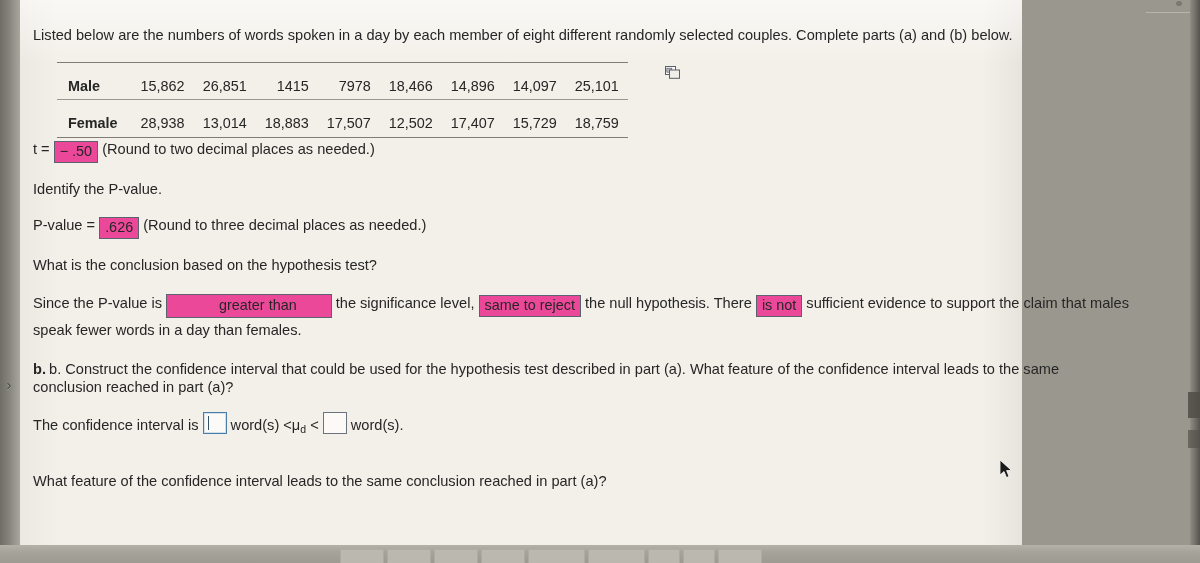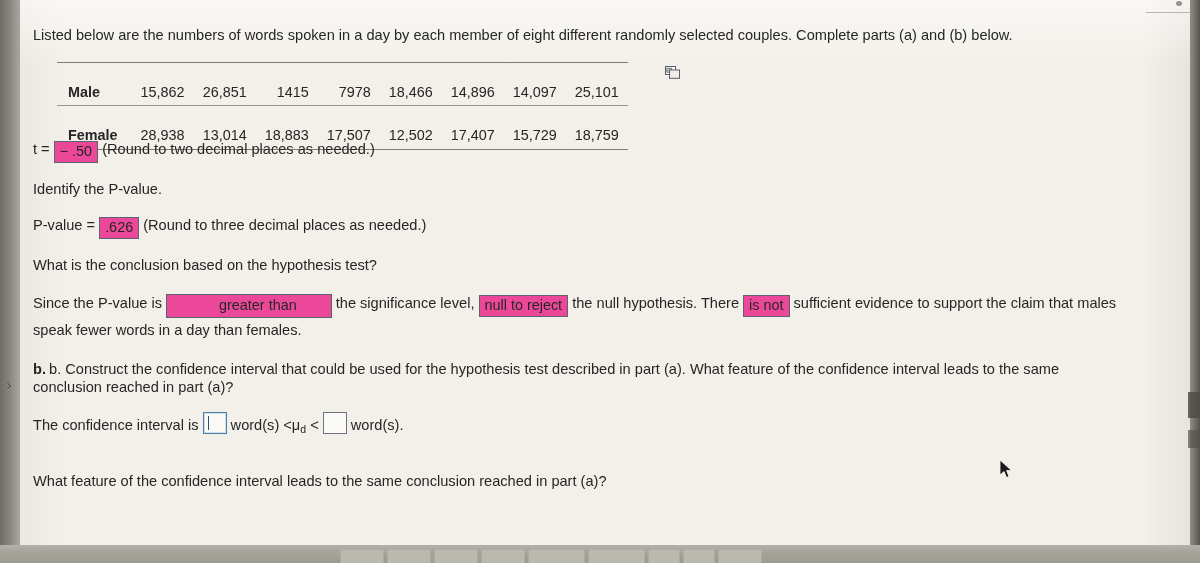--- a/index.html
+++ b/index.html
@@ -38,21 +38,21 @@
     line-height: 20px;
     text-align: center;
     font-family: "Liberation Sans", sans-serif;
     text-shadow: 0 1px 0 rgba(255,255,255,0.25);
   }
   
   .content {
     position: absolute;
     left: 20px;
     top: 0;
-    width: 1170px;
+    width: 1002px;
     height: 545px;
     background: #f3f0e9;
   }
   .paper-tint {
     position: absolute;
     inset: 0;
     background:
       linear-gradient(to bottom, rgba(255,255,255,0.55) 0%, rgba(255,255,255,0.0) 12%),
       linear-gradient(to right, rgba(0,0,0,0.03) 0%, rgba(0,0,0,0.0) 4%, rgba(0,0,0,0.0) 96%, rgba(0,0,0,0.05) 100%);
     pointer-events: none;
@@ -147,21 +147,21 @@
 
   
   .data-table {
     position: absolute;
     left: 37px;
     top: 62px;
     border-collapse: collapse;
     font-size: 14.4px;
   }
   .data-table td {
-    padding: 20px 9px 3px 9px;
+    padding: 14px 9px 3px 9px;
     white-space: nowrap;
     text-align: right;
   }
   .data-table td.rowlabel {
     font-weight: bold;
     text-align: left;
     padding-left: 11px;
     padding-right: 14px;
   }
   .data-table tr.toprule td { border-top: 1.3px solid #7e7c74; }
@@ -317,21 +317,21 @@
         <span class="abox">.626</span>
         <span>(Round to three decimal places as needed.)</span>
       </div>
 
       <div class="line l-concl">What is the conclusion based on the hypothesis test?</div>
 
       <div class="line l-since1">
         <span>Since the P-value is</span>
         <span class="abox wide" style="padding-left:52px;padding-right:34px;">greater than</span>
         <span>the significance level,</span>
-        <span class="abox">null to reject</span>
+        <span class="abox">same to reject</span>
         <span>the null hypothesis. There</span>
         <span class="abox">is not</span>
         <span>sufficient evidence to support the claim that males</span>
       </div>
 
       <div class="line l-since2">speak fewer words in a day than females.</div>
 
       <div class="line l-b1">
         <span class="bold">b.</span>
         <span style="margin-left:-1px">b. Construct the confidence interval that could be used for the hypothesis test described in part (a). What feature of the confidence interval leads to the same</span>

